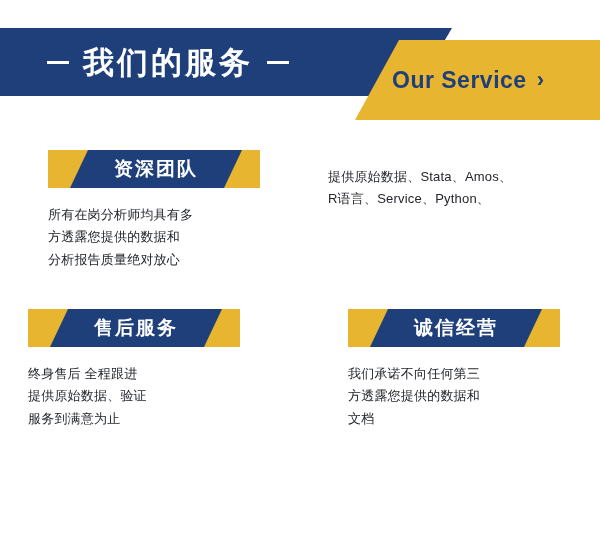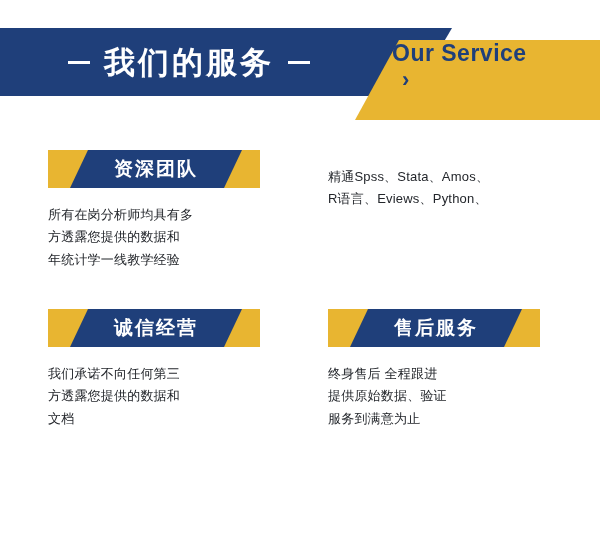--- a/index.html
+++ b/index.html
@@ -32,21 +32,21 @@
     clip-path: polygon(0 0, 452px 0, 412px 68px, 0 68px);
   }
   .header-title-wrap {
     position: absolute;
     left: 0;
     top: 28px;
     width: 452px;
     height: 68px;
     display: flex;
     align-items: center;
-    padding-left: 54px;
+    padding-left: 33px;
     box-sizing: border-box;
   }
   .dash {
     display: inline-block;
     width: 22px;
     height: 3px;
     background: #ffffff;
     margin: 0 14px;
   }
   .header-title {
@@ -66,25 +66,25 @@
     background: #e8b531;
     clip-path: polygon(44px 0, 245px 0, 245px 80px, 0 80px);
   }
   .header-sub {
     position: absolute;
     left: 392px;
     top: 40px;
     width: 208px;
     height: 80px;
     display: flex;
+    align-items: center;
     color: #1f3f7a;
     font-size: 23px;
     font-weight: bold;
     letter-spacing: 0.5px;
-    flex-direction: column;
   }
   .header-sub .chev {
     margin-left: 10px;
     font-size: 22px;
     font-weight: bold;
   }
 
   
   .grid {
     position: absolute;
@@ -181,60 +181,60 @@
       <div class="ribbon">
         <div class="ribbon-gold"></div>
         <div class="ribbon-gold-r"></div>
         <div class="ribbon-blue">
           <span class="ribbon-label">资深团队</span>
         </div>
       </div>
       <div class="card-body">
         <div>所有在岗分析师均具有多</div>
         <div>方透露您提供的数据和</div>
-        <div>年统计学一线教学经验</div>
+        <div>分析报告质量绝对放心</div>
       </div>
     </div>
 
     <div class="card right">
       <div class="card-body">
-        <div>精通Spss、Stata、Amos、</div>
-        <div>R语言、Eviews、Python、</div>
+        <div>提供原始数据、Stata、Amos、</div>
+        <div>R语言、Service、Python、</div>
       </div>
     </div>
 
   </div>
 
   <div class="row row-2">
+
+    <div class="card right">
+      <div class="ribbon">
+        <div class="ribbon-gold"></div>
+        <div class="ribbon-gold-r"></div>
+        <div class="ribbon-blue">
+          <span class="ribbon-label">售后服务</span>
+        </div>
+      </div>
+      <div class="card-body">
+        <div>终身售后 全程跟进</div>
+        <div>提供原始数据、验证</div>
+        <div>服务到满意为止</div>
+      </div>
+    </div>
 
     <div class="card left">
       <div class="ribbon">
         <div class="ribbon-gold"></div>
         <div class="ribbon-gold-r"></div>
         <div class="ribbon-blue">
           <span class="ribbon-label">诚信经营</span>
         </div>
       </div>
       <div class="card-body">
         <div>我们承诺不向任何第三</div>
         <div>方透露您提供的数据和</div>
         <div>文档</div>
       </div>
     </div>
 
-    <div class="card right">
-      <div class="ribbon">
-        <div class="ribbon-gold"></div>
-        <div class="ribbon-gold-r"></div>
-        <div class="ribbon-blue">
-          <span class="ribbon-label">售后服务</span>
-        </div>
-      </div>
-      <div class="card-body">
-        <div>终身售后 全程跟进</div>
-        <div>提供原始数据、验证</div>
-        <div>服务到满意为止</div>
-      </div>
-    </div>
-
   </div>
 
 </div>
 
 </body></html>

